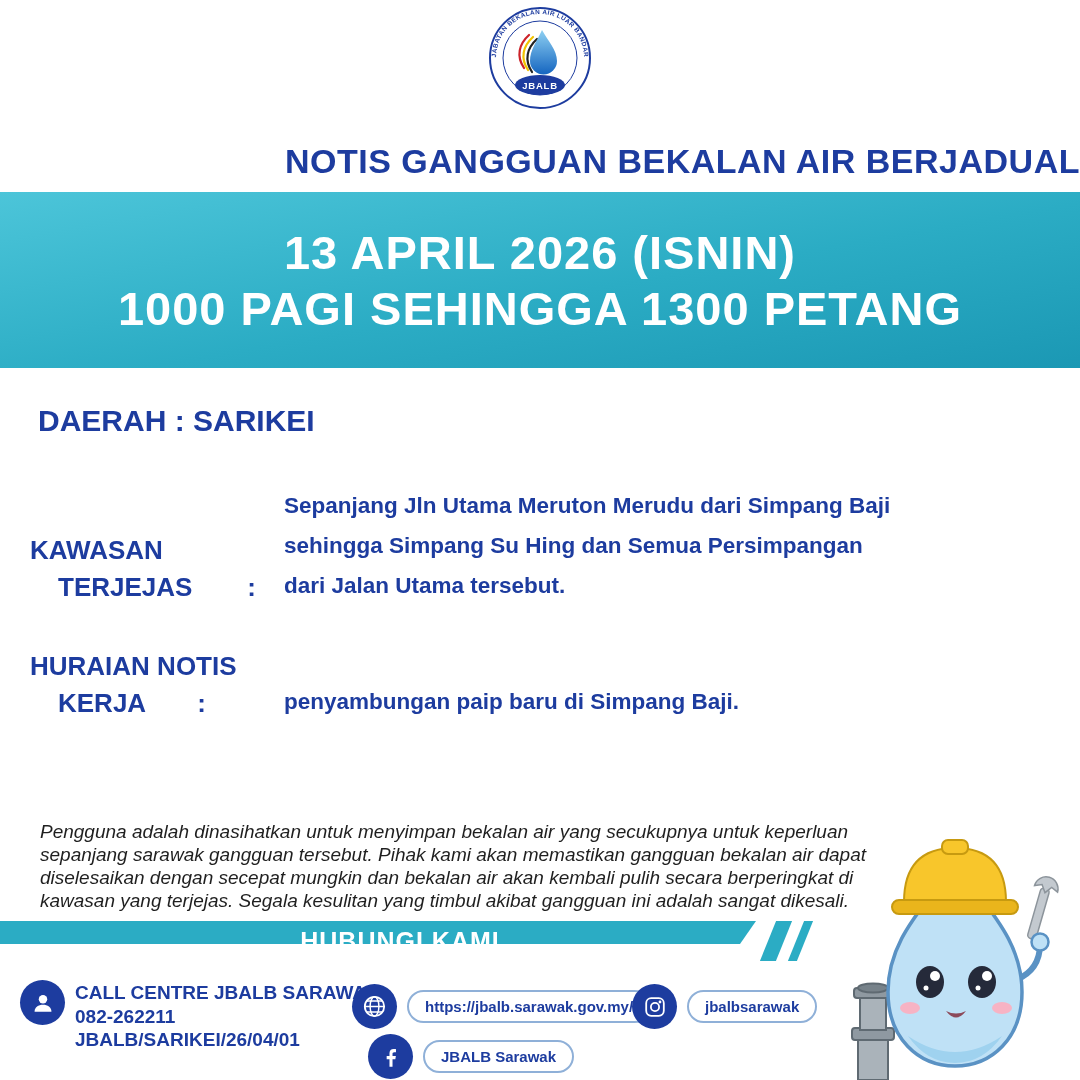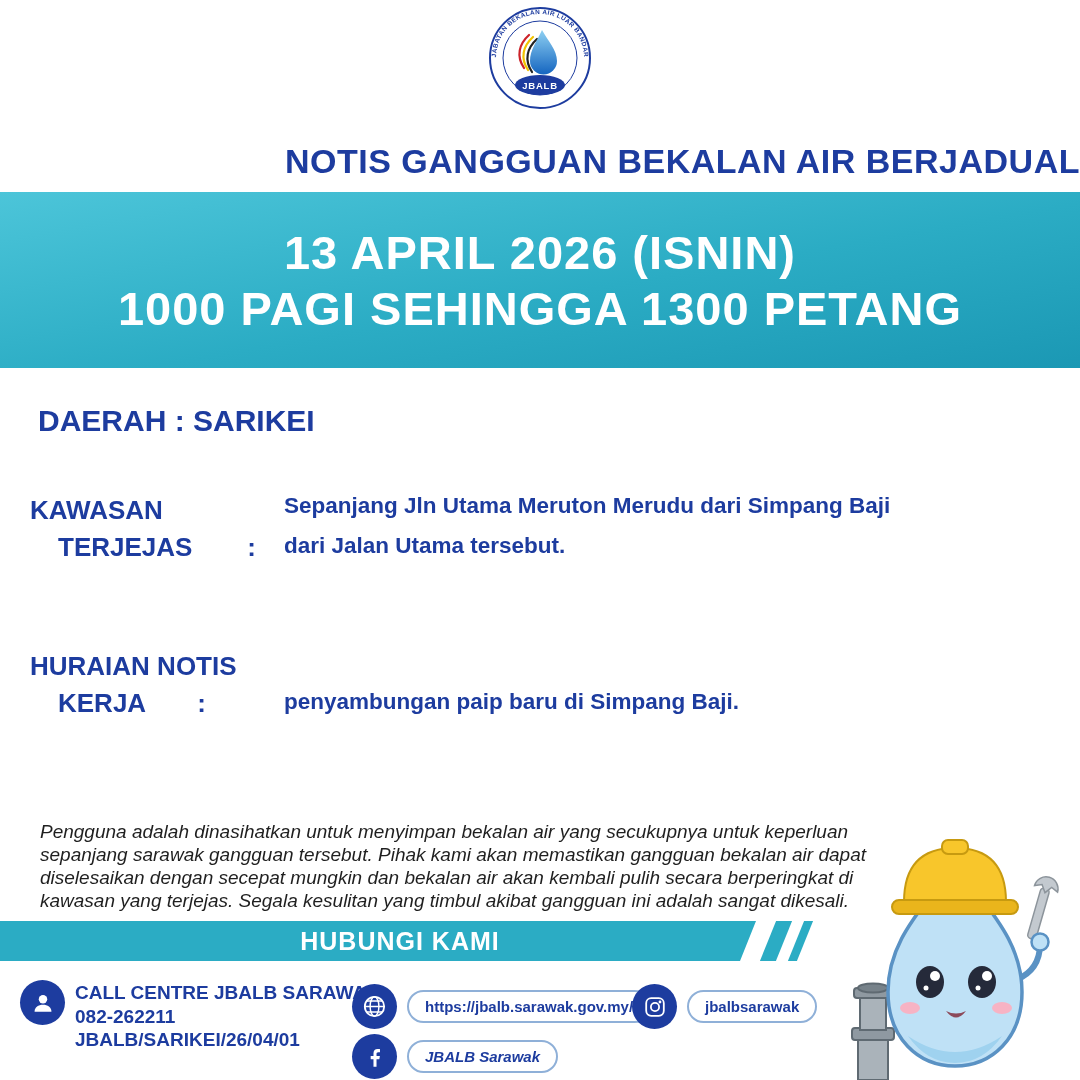--- a/index.html
+++ b/index.html
@@ -29,33 +29,33 @@
   .kawasan .label-line2{width:198px;}
   .huraian .label-line2{width:148px;}
   .body-col{color:var(--navy);font-size:22.5px;font-weight:700;line-height:40px;padding-top:2px;}
   .body-col div{white-space:nowrap;}
 
   .disclaimer{position:absolute;top:820px;left:12px;width:835px;color:#1f1f1f;
     font-size:19px;font-style:italic;line-height:23px;margin-left:28px;}
   .disclaimer div{white-space:nowrap;}
 
   .contact-banner{position:absolute;top:921px;left:0;width:840px;height:40px;}
-  .contact-banner .bar{position:absolute;left:0;top:0;width:756px;height:40px;background:var(--teal);
+  .contact-banner .bar{position:absolute;left:0;top:0;width:756px;height:23px;background:var(--teal);
     clip-path:polygon(0 0,100% 0,calc(100% - 16px) 100%,0 100%);padding-left:44px;}
   .contact-banner .bar span{display:block;text-align:center;line-height:40px;color:#fff;
     font-weight:800;font-size:25px;letter-spacing:1px;}
   .stripe{position:absolute;top:0;height:40px;background:var(--teal);transform:skewX(-22deg);}
   .stripe.s1{left:768px;width:16px;}
   .stripe.s2{left:796px;width:9px;}
 
   .contact-item{position:absolute;display:flex;align-items:center;gap:10px;}
   .contact-item.call{left:20px;top:980px;align-items:flex-start;}
   .contact-item.web{left:352px;top:984px;}
   .contact-item.ig{left:632px;top:984px;}
-  .contact-item.fb{left:352px;top:1034px;font-style:italic;}
+  .contact-item.fb{left:368px;top:1034px;}
   .icon-circle{width:45px;height:45px;border-radius:50%;background:var(--navy);
     display:flex;align-items:center;justify-content:center;flex:0 0 45px;}
   .call-text{color:var(--navy);font-size:19px;font-weight:800;line-height:23.5px;padding-top:1px;}
   .pill{border:2px solid #8fb0d8;border-radius:999px;padding:6px 16px;color:var(--navy);
     font-size:15px;font-weight:700;white-space:nowrap;background:#fff;}
 
   .mascot{position:absolute;right:0;bottom:0;width:250px;height:270px;}
 </style>
 </head>
 <body>
@@ -105,20 +105,21 @@
   <div class="section kawasan">
     <div class="label-col">
       <div>KAWASAN</div>
       <div class="label-line2">
         <span>TERJEJAS</span>
         <span>:</span>
       </div>
     </div>
     <div class="body-col">
       <div>Sepanjang Jln Utama Meruton Merudu dari Simpang Baji</div>
+      <div>sehingga Simpang Su Hing dan Semua Persimpangan</div>
       <div>dari Jalan Utama tersebut.</div>
     </div>
   </div>
 
   <div class="section huraian">
     <div class="label-col">
       <div>HURAIAN NOTIS</div>
       <div class="label-line2">
         <span>KERJA</span>
         <span>:</span>

